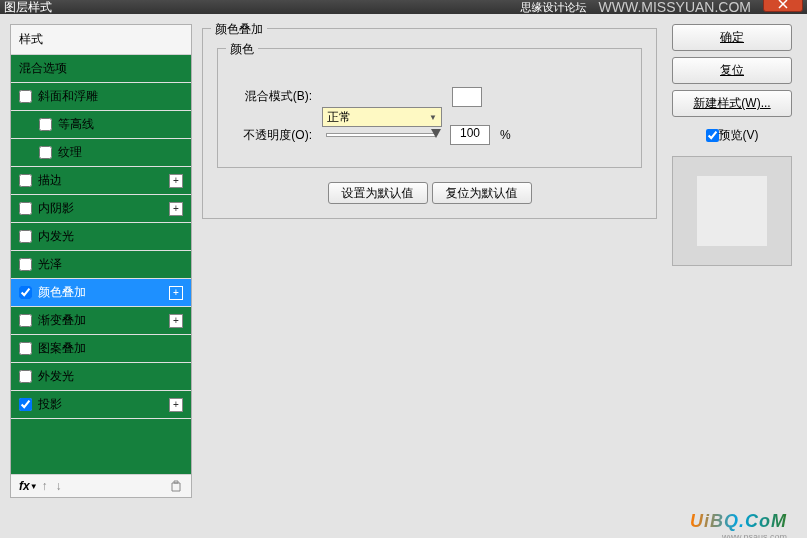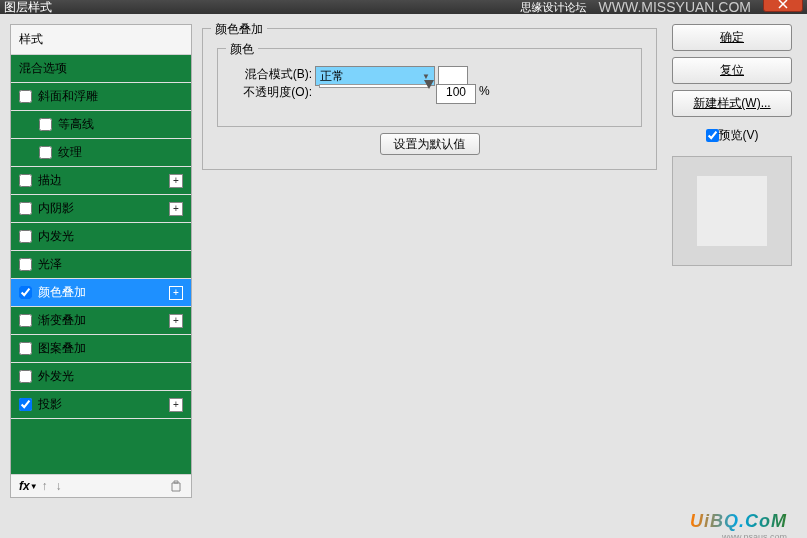--- a/index.html
+++ b/index.html
@@ -21,29 +21,29 @@
 .list-spacer { flex: 1; }
 .list-footer { border-top: 1px solid #d0d0d0; padding: 4px 8px; display: flex; align-items: center; gap: 0; background: #f5f5f5; }
 .fx-label { font-style: italic; font-weight: bold; }
 .arrow-btn { width: 14px; height: 14px; display: flex; align-items: center; justify-content: center; color: #888; }
 .trash-btn { margin-left: auto; width: 14px; height: 14px; }
 .mid-panel { flex: 1; }
 .fieldset { border: 1px solid #b0b0b0; padding: 10px 14px 14px; margin-top: 4px; }
 .fieldset-label { position: relative; top: -18px; left: -6px; background: #e4e4e4; padding: 0 4px; display: inline-block; }
 .inner-fieldset { border: 1px solid #b0b0b0; padding: 10px 14px 14px; margin-top: -8px; }
 .inner-label { position: relative; top: -18px; left: -6px; background: #e4e4e4; padding: 0 4px; display: inline-block; }
-.row { display: flex; align-items: flex-start; gap: 3px; margin-bottom: 8px; margin-top: -10px; }
+.row { display: flex; align-items: center; gap: 10px; margin-bottom: 8px; margin-top: -10px; }
 .row-label { width: 80px; text-align: right; }
-.select { width: 120px; height: 20px; border: 1px solid #888; background: #7dd3fc; padding: 0 4px; display: flex; align-items: center; justify-content: space-between; }
+.select { width: 120px; height: 20px; border: 1px solid #888; background: #fef9c3; padding: 0 4px; display: flex; align-items: center; justify-content: space-between; margin-top: 41px; }
 .select-arrow { font-size: 8px; color: #555; }
 .color-swatch { width: 30px; height: 20px; border: 1px solid #888; background: #fff; }
 .slider { flex: 1; height: 4px; background: #fff; border: 1px solid #999; position: relative; margin: 0 4px; max-width: 110px; }
 .slider-thumb { position: absolute; right: -6px; top: -5px; width: 0; height: 0; border-left: 5px solid transparent; border-right: 5px solid transparent; border-top: 9px solid #555; }
 .num-input { width: 40px; height: 20px; border: 1px solid #888; background: #fff; text-align: center; }
-.btn-row { display: flex; justify-content: center; gap: 4px; margin-top: 6px; }
+.btn-row { display: flex; justify-content: center; gap: 4px; margin-top: 14px; }
 .btn { min-width: 100px; height: 22px; border: 1px solid #888; background: linear-gradient(#fdfdfd, #e8e8e8); border-radius: 3px; display: flex; align-items: center; justify-content: center; cursor: default; }
 .right-panel { width: 130px; display: flex; flex-direction: column; gap: 6px; align-items: center; }
 .right-btn { width: 120px; height: 27px; border: 1px solid #888; background: linear-gradient(#fdfdfd, #e8e8e8); border-radius: 3px; display: flex; align-items: center; justify-content: center; cursor: default; text-decoration: underline; }
 .preview-check { display: flex; align-items: center; margin-top: 4px; }
 .preview-box { width: 120px; height: 110px; border: 1px solid #b0b0b0; background: #d8d8d8; margin-top: 6px; display: flex; align-items: center; justify-content: center; }
 .preview-inner { width: 70px; height: 70px; background: #ececec; }
 .watermark { position: absolute; right: 20px; bottom: 6px; font-size: 18px; font-weight: bold; font-style: italic; background: linear-gradient(90deg, #ff7a00, #00a3e0, #2e7d32); -webkit-background-clip: text; color: transparent; letter-spacing: 1px; margin-left: 20px; }
 .watermark-sub { position: absolute; right: 20px; bottom: -4px; font-size: 9px; color: #999; }
 .titlebar-credit { font-size: 11px; }
 .titlebar-url { font-size: 14px; color: #ccc; }
@@ -156,20 +156,21 @@
           <span class="row-label">不透明度(O):</span>
           <div class="slider">
             <div class="slider-thumb"></div>
           </div>
           <div class="num-input">100</div>
           <span>%</span>
         </div>
       </div>
       <div class="btn-row">
         <div class="btn">设置为默认值</div>
+        <div class="btn">复位为默认值</div>
       </div>
     </div>
   </div>
 
   <div class="right-panel">
     <div class="right-btn">确定</div>
     <div class="right-btn">复位</div>
     <div class="right-btn">新建样式(W)...</div>
     <label class="preview-check">
       <input type="checkbox" checked="" style="">

